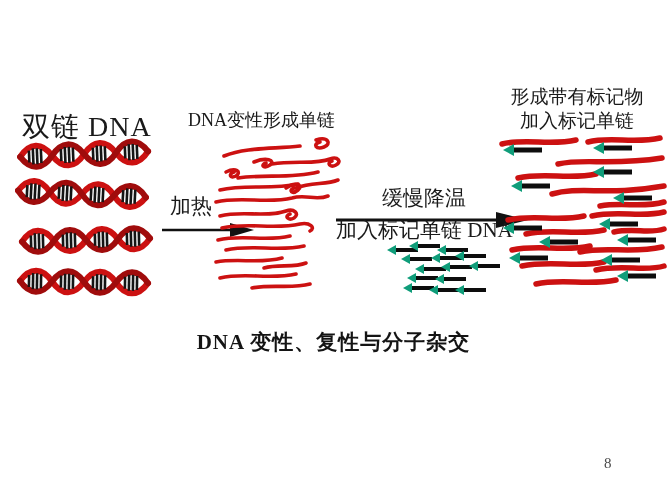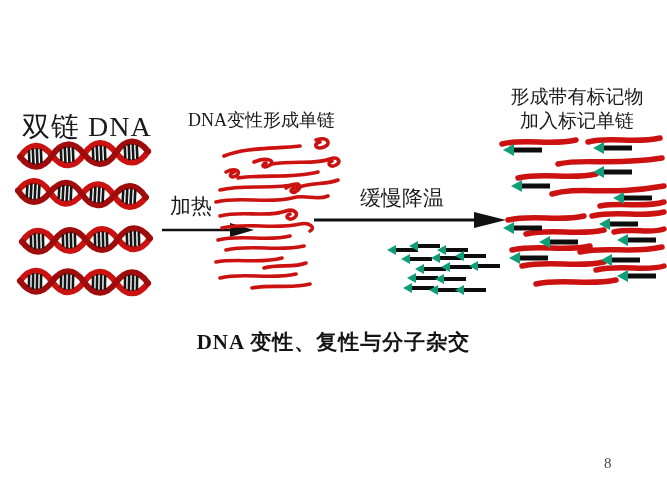--- a/index.html
+++ b/index.html
@@ -23,21 +23,21 @@
     font-family:"Liberation Serif",serif;}
 
   
   .arrowblock{position:absolute;}
   .arrowblock .atext{
     position:absolute;white-space:nowrap;color:#1a1a1a;
     font-family:"Liberation Serif","DejaVu Serif",serif;
   }
   #arrow-heat{left:160px;top:192px;width:96px;height:52px;}
   #arrow-heat .atext{left:10px;top:0px;font-size:21px;}
-  #arrow-cool{left:312px;top:186px;width:200px;height:62px;}
+  #arrow-cool{left:334px;top:186px;width:200px;height:62px;}
   #arrow-cool .t1{left:48px;top:-2px;font-size:21px;}
   #arrow-cool .t2{left:2px;top:30px;font-size:21px;}
 
   svg{display:block;overflow:visible;}
   .gfx{position:absolute;}
 </style>
 </head>
 <body>
 
 <div class="slide">
@@ -112,20 +112,21 @@
       </g>
     </svg>
   </div>
 
   <div class="arrowblock" id="arrow-cool">
     <div class="atext t1">缓慢降温</div>
     <svg width="200" height="20" style="position:absolute;left:0;top:24px;">
       <line x1="2" y1="10" x2="168" y2="10" stroke="#111" stroke-width="2.8"></line>
       <polygon points="162,2 194,10 162,18" fill="#111"></polygon>
     </svg>
+    <div class="atext t2">加入标记单链 DNA</div>
   </div>
 
   <div class="gfx" style="left:386px;top:246px;width:120px;height:60px;">
     <svg width="120" height="60" viewBox="0 0 120 60">
       <defs>
         <g id="probe">
           <line x1="6" y1="0" x2="30" y2="0" stroke="#0d0d0d" stroke-width="4"></line>
           <polygon points="8,-5 -1,0 8,5" fill="#0f9d7a"></polygon>
         </g>
       </defs>

